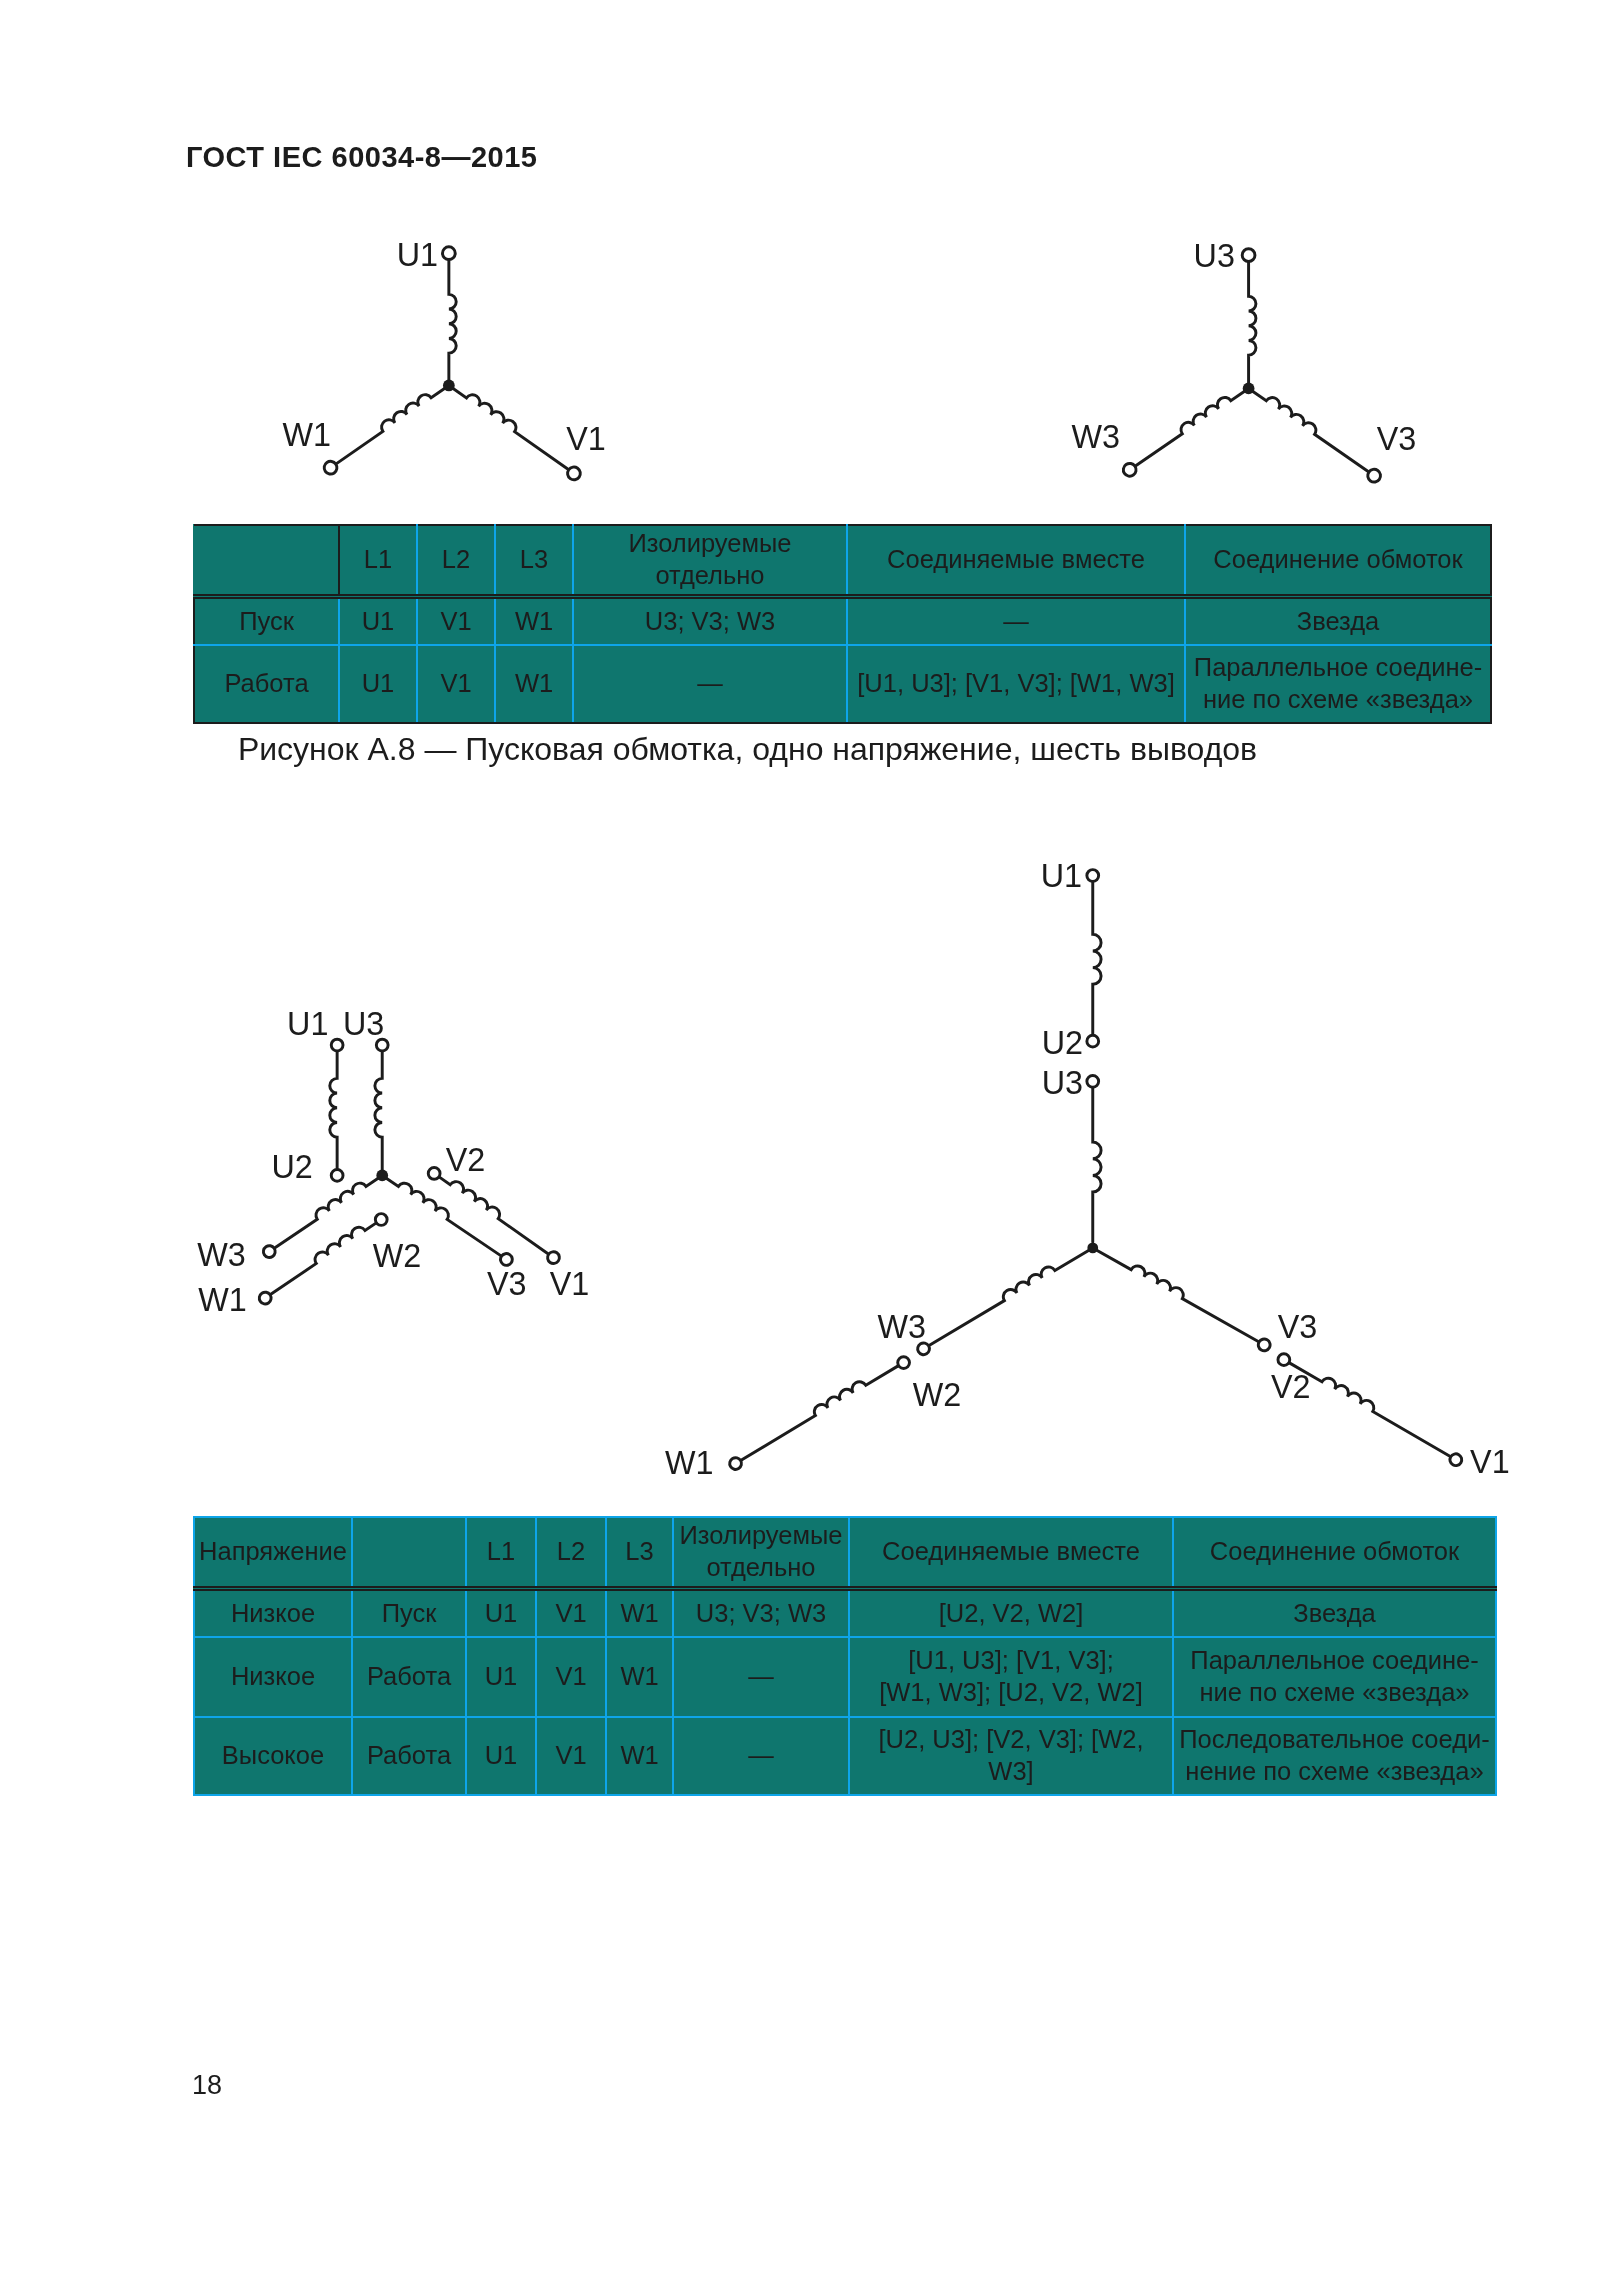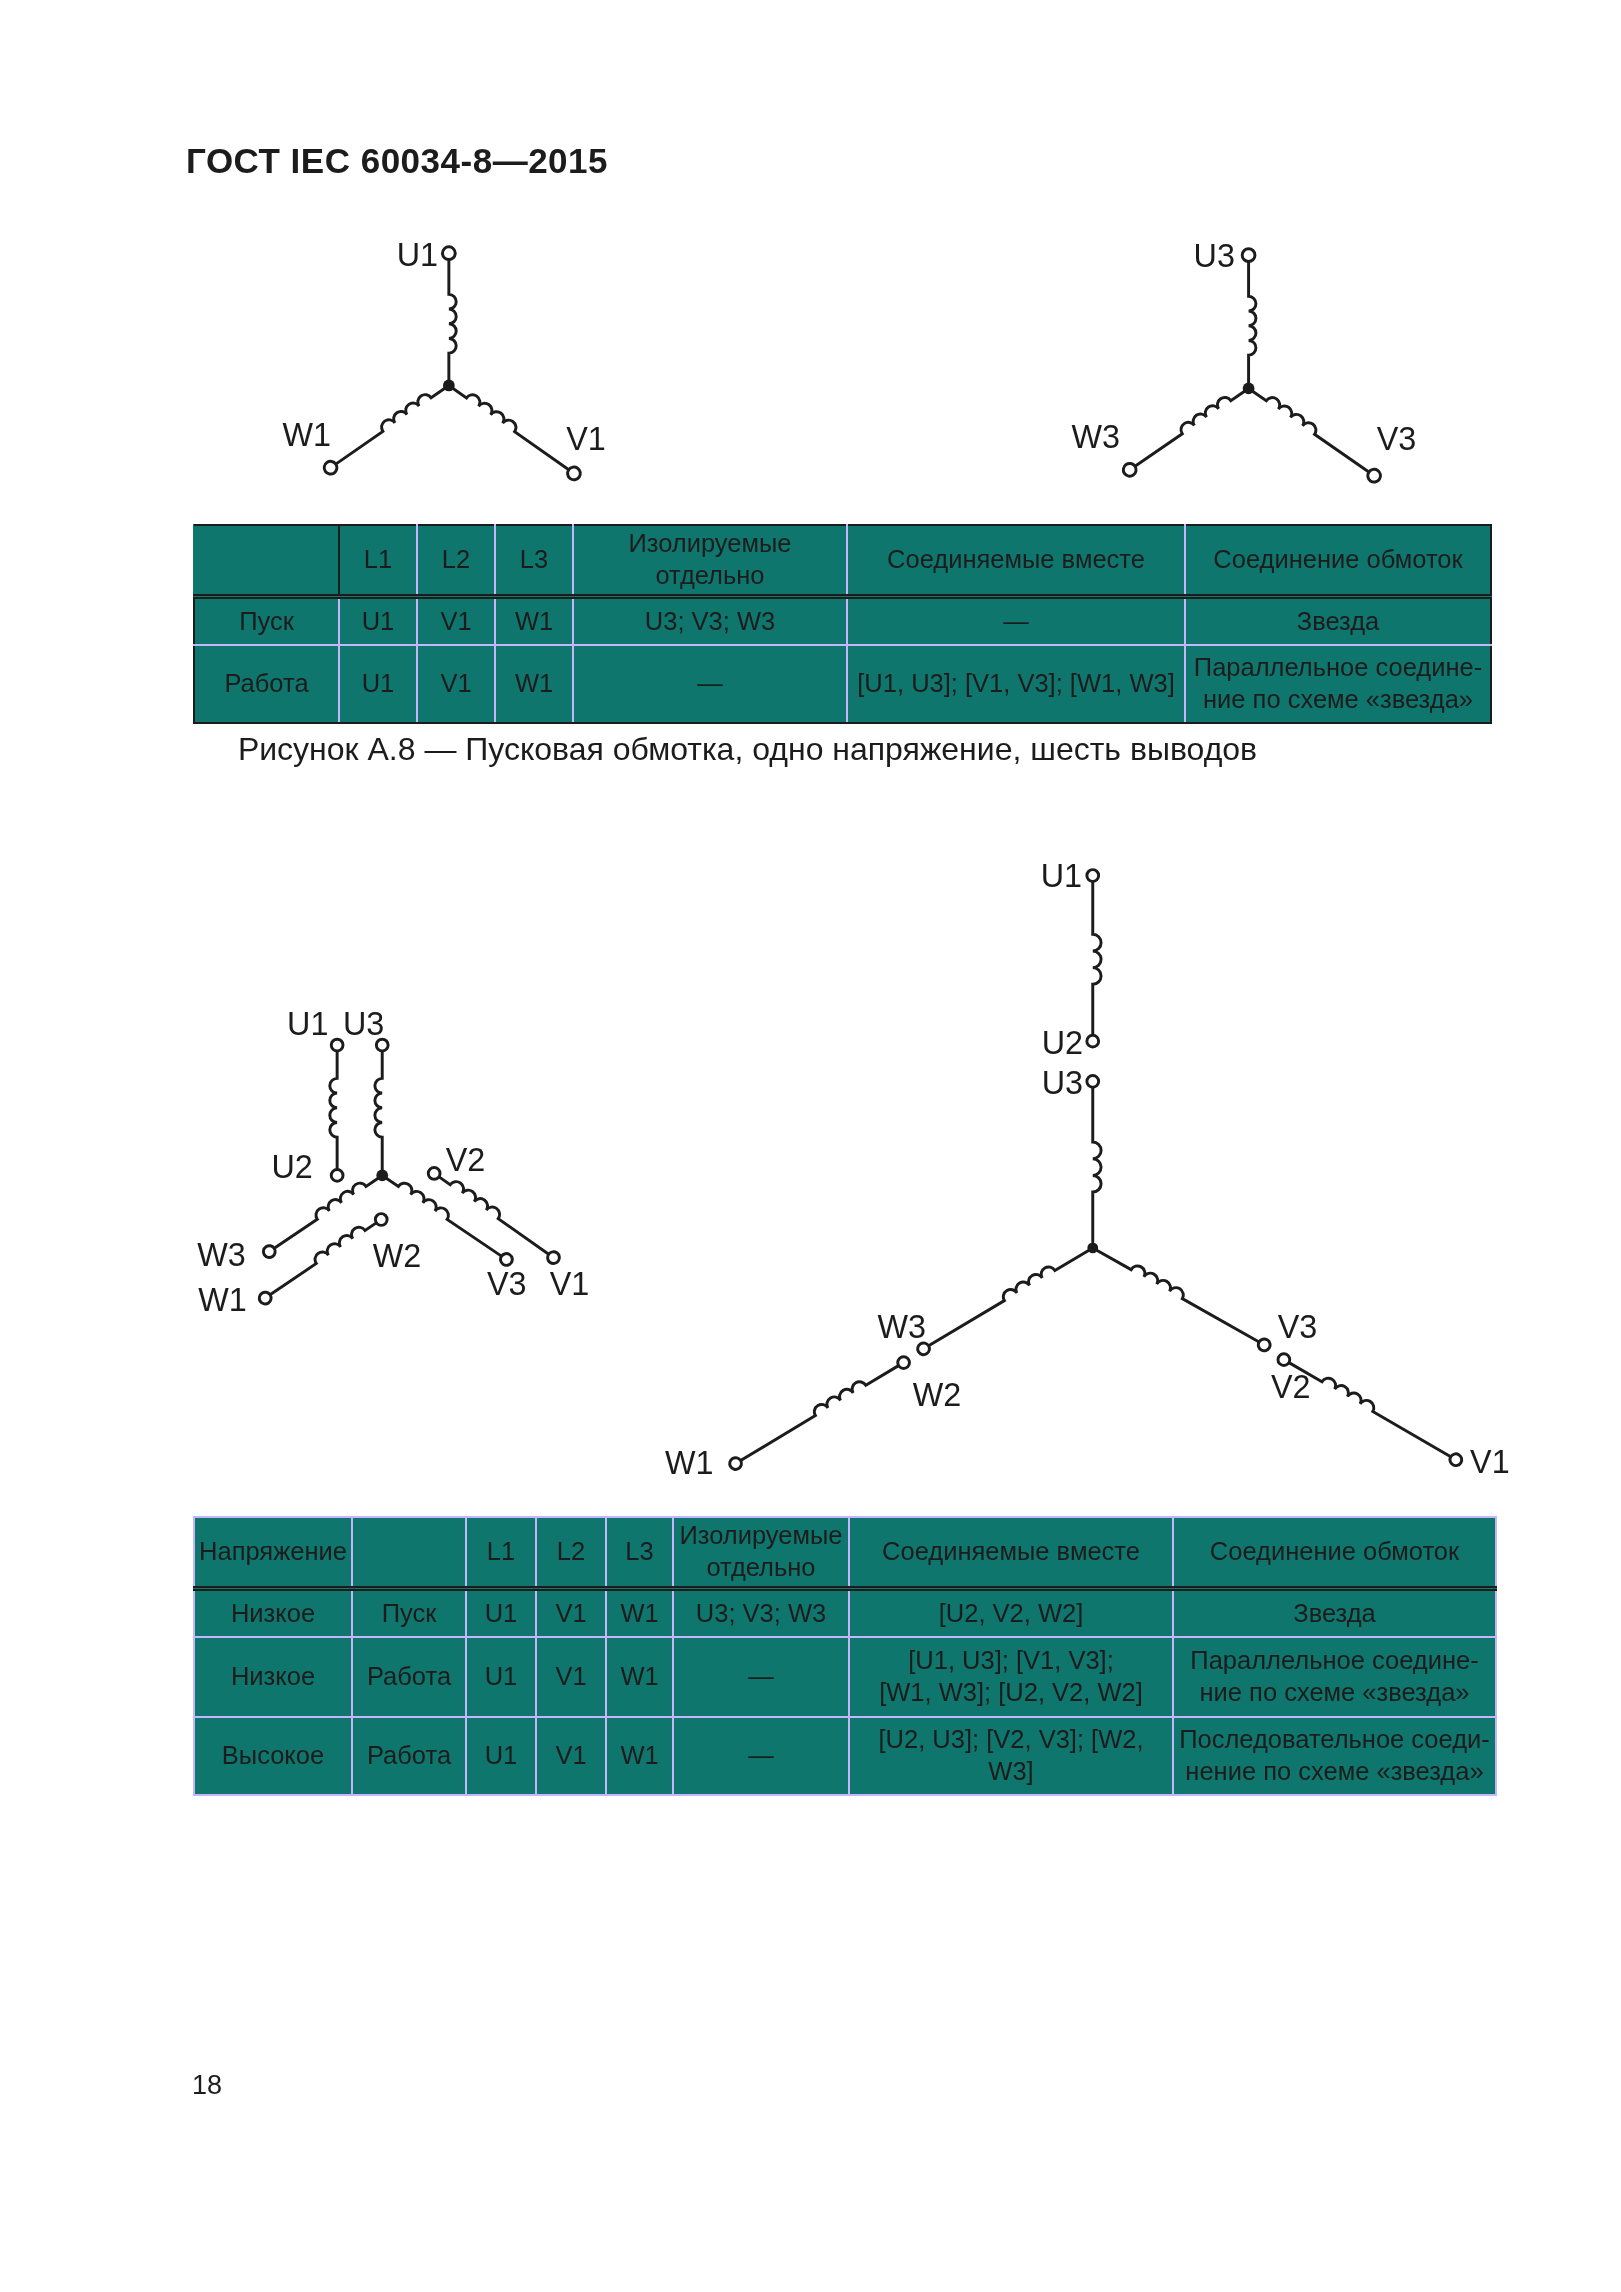--- a/index.html
+++ b/index.html
@@ -1,26 +1,26 @@
 <!DOCTYPE html>
 <html><head>
 <meta charset="utf-8">
 <style>
   html,body{margin:0;padding:0;background:#e8e8e8;}
   .page{position:relative;width:1621px;height:2293px;background:#ffffff;margin:0 auto;
         font-family:"Liberation Sans",sans-serif;color:#1c1c1c;overflow:hidden;}
-  .doc-header{position:absolute;left:186px;top:141px;font-size:35px;font-weight:bold;letter-spacing:0.5px;}
+  .doc-header{position:absolute;left:186px;top:141px;font-size:29px;font-weight:bold;letter-spacing:0.5px;}
   .diagram-layer{position:absolute;left:0;top:0;width:1621px;height:2293px;}
   .dia-label{font-family:"Liberation Sans",sans-serif;font-size:33px;fill:#1c1c1c;}
   .wire{stroke:#1c1c1c;stroke-width:3;fill:none;stroke-linecap:round;}
   .term{stroke:#1c1c1c;stroke-width:3;fill:#ffffff;}
   .node{fill:#1c1c1c;stroke:none;}
 
   table.gtbl{border-collapse:collapse;table-layout:fixed;position:absolute;background:#0f766e;}
-  table.gtbl td{border:2px solid #c4b5fd;text-align:center;vertical-align:middle;
+  table.gtbl td{border:2px solid #0ea5e9;text-align:center;vertical-align:middle;
        font-size:25.5px;padding:2px 3.9px;white-space:pre-line;line-height:1.25;}
   
   .t1{left:193px;top:524px;width:1299px;}
   .t1 tr.hd{height:52px;} .t1 tr.r1{height:49px;} .t1 tr.r2{height:78px;}
   .t1 tr.hd td{border-top:2.9px solid #1c1c1c;border-bottom:5.9px double #1c1c1c;}
   .t1 td.blank{border:none;border-bottom:5.9px double #1c1c1c;background:transparent;}
   .t1 tr.hd td.first-col{border-left:2.9px solid #1c1c1c;}
   .t1 td.last{border-right:2.9px solid #1c1c1c;}
   .t1 tr.r2 td{border-bottom:2.9px solid #1c1c1c;}
   .t1 td.mode{border-left:2.9px solid #1c1c1c;}

